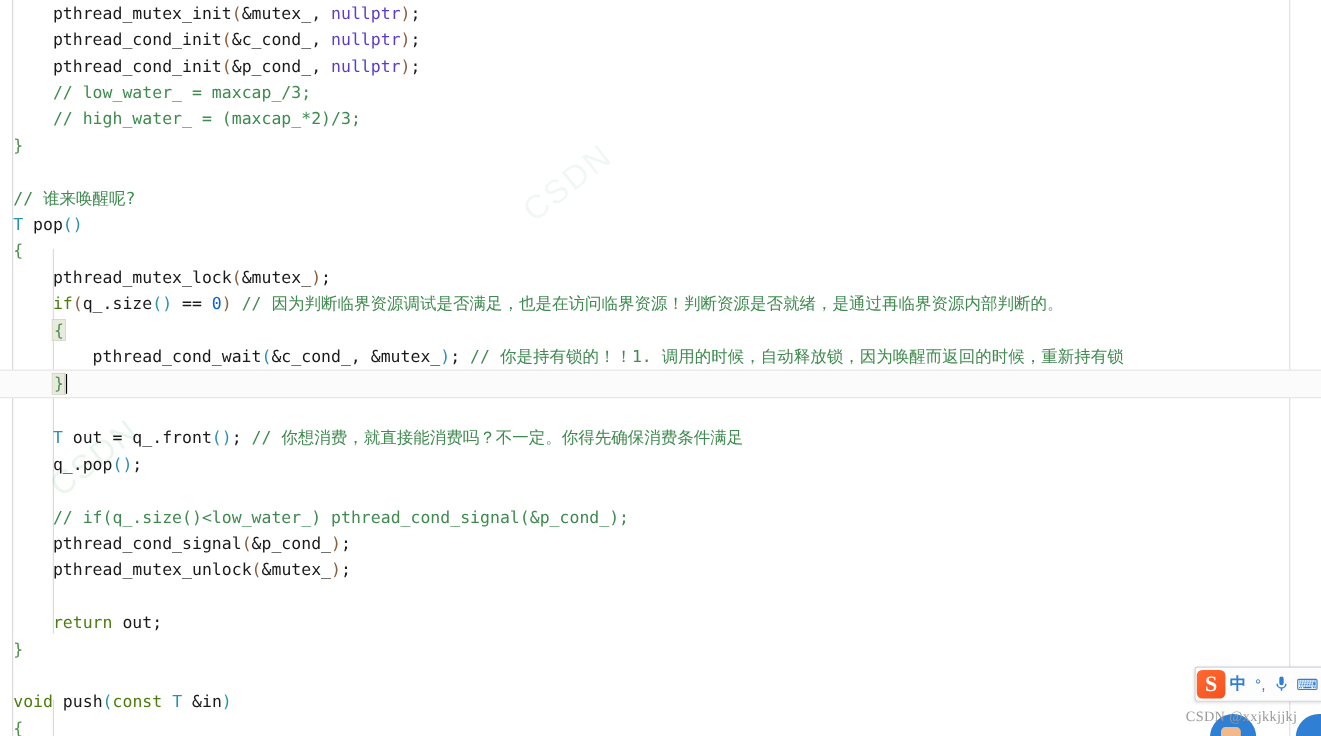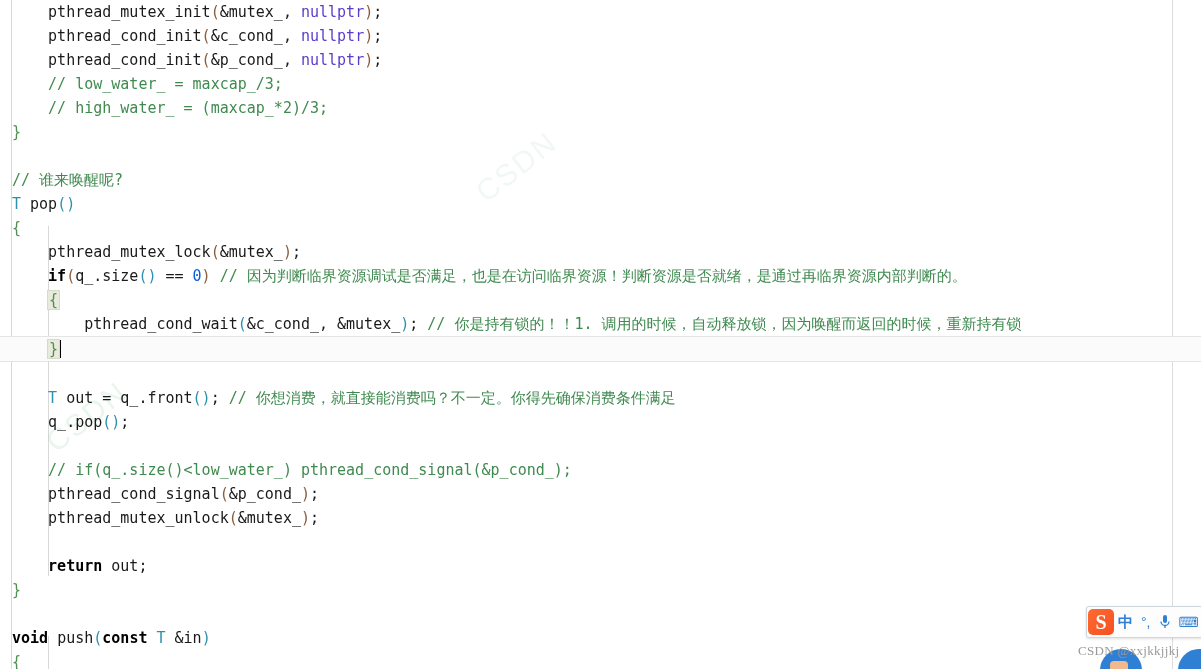--- a/index.html
+++ b/index.html
@@ -68,21 +68,21 @@
   
   .line.current {
     background: #fbfbfb;
     border-top: 1px solid #e4e4e4;
     border-bottom: 1px solid #e4e4e4;
     height: 26px;
     line-height: 24px;
   }
 
   
-  .kw   { color: #000000; font-weight: bold; }
+  .kw   { color: #4d7c0f; }
   .type { color: #2b91af; }
   .cmt  { color: #3f8a4f; }
   .num  { color: #0b5ed7; }
   .punc { color: #8a5d3b; }
   .lit  { color: #5b3ccd; }
   .fn   { color: #1a1a1a; }
   .op   { color: #1a1a1a; }
   .brace{ color: #4f8f4f; }
   .paren{ color: #2b91af; }
 

